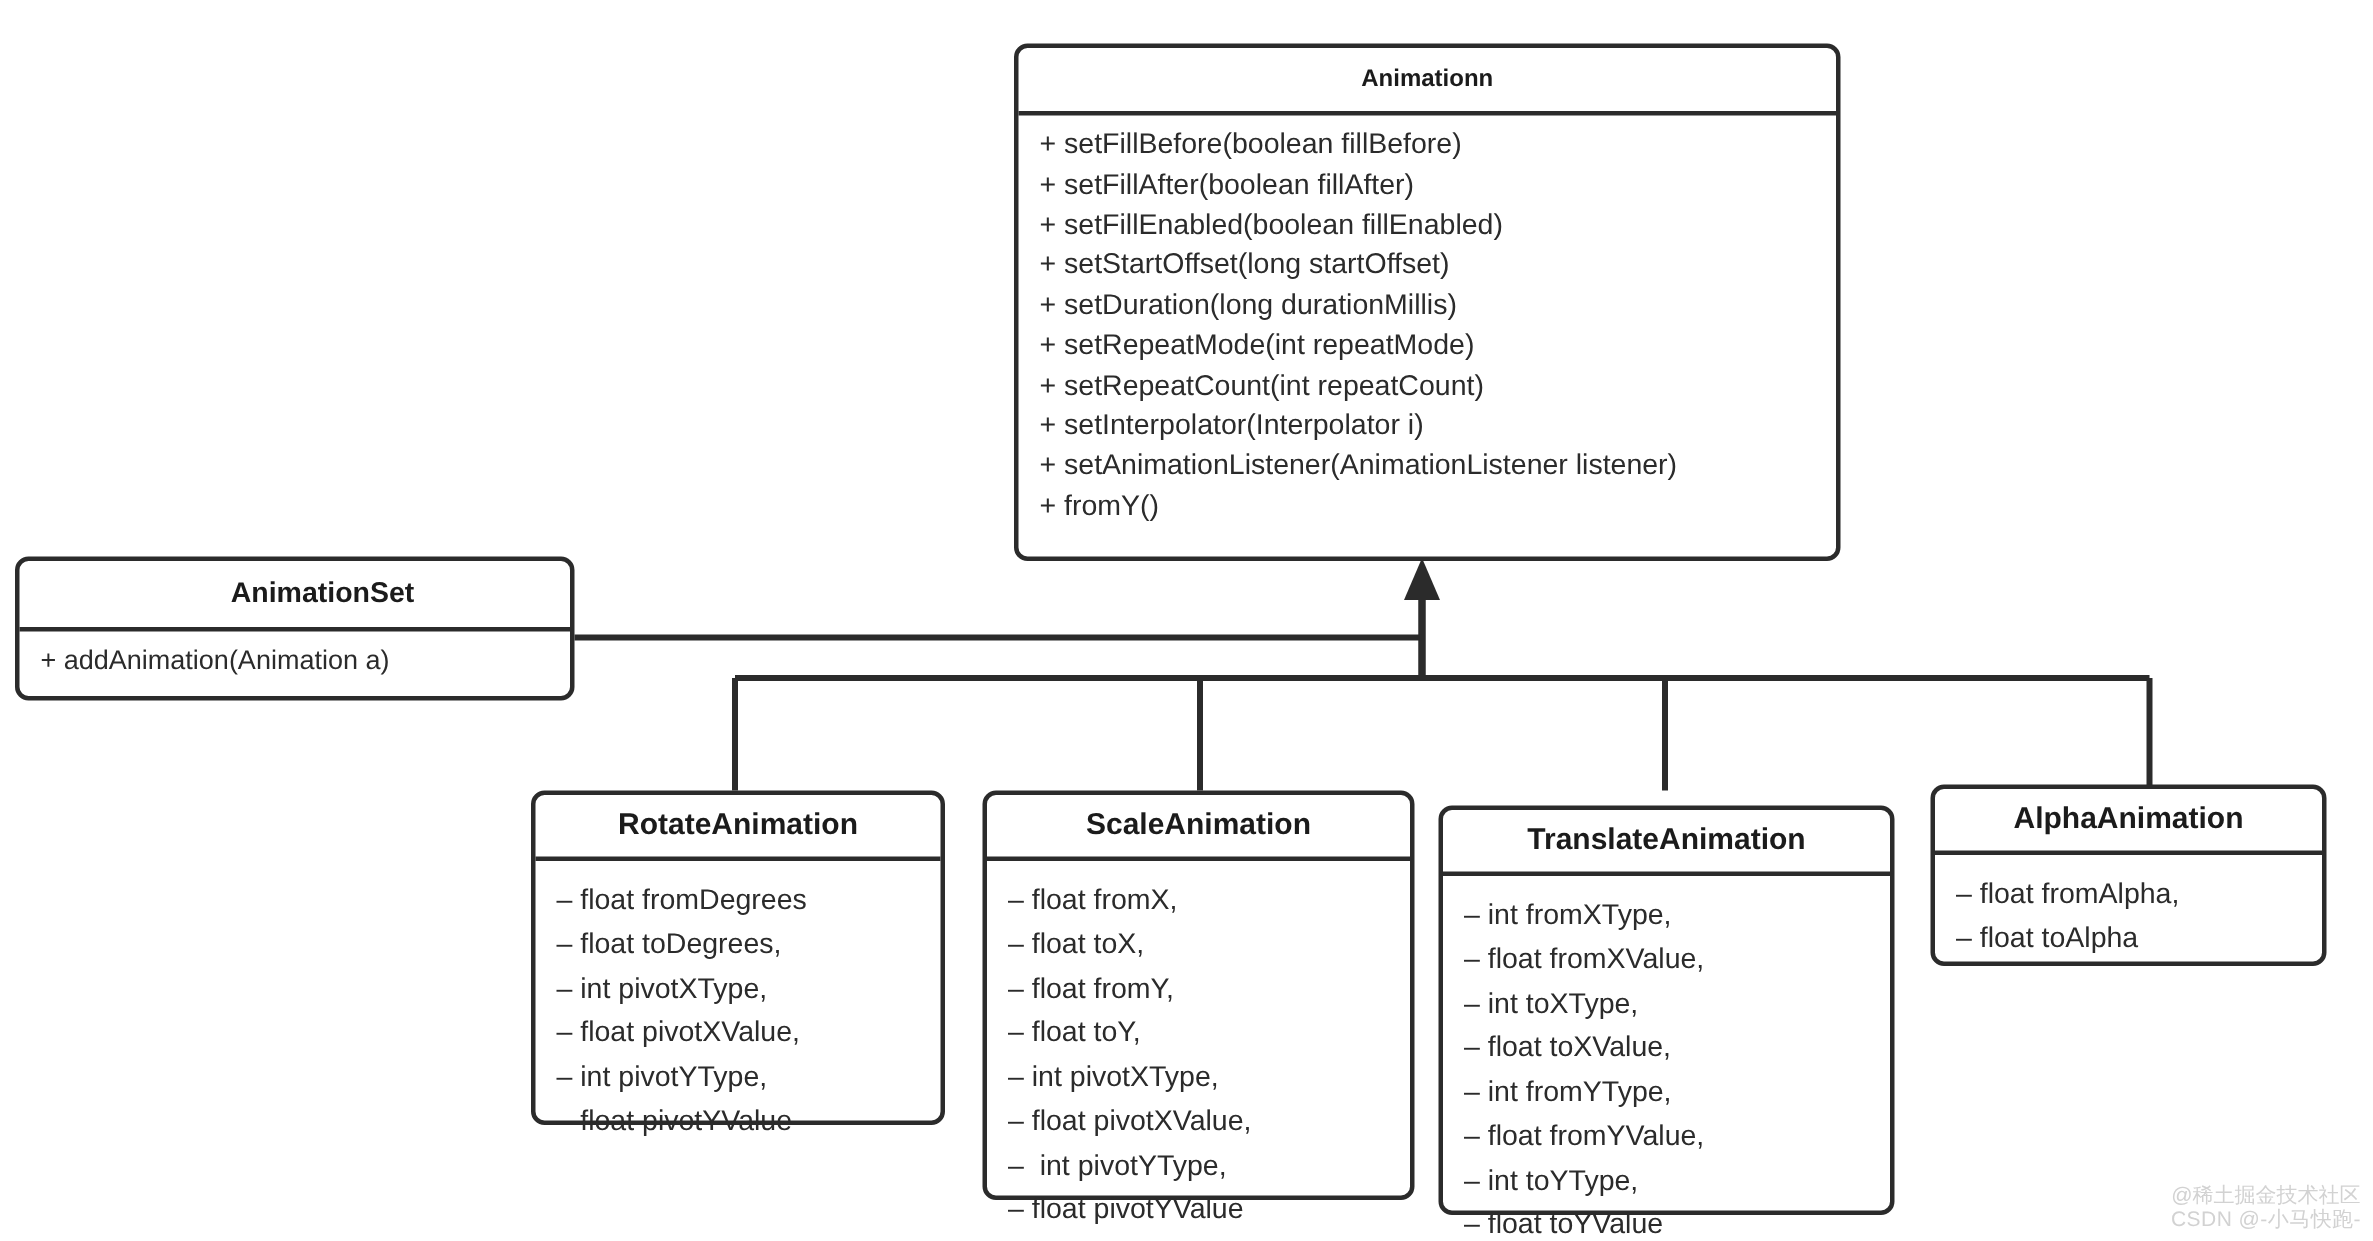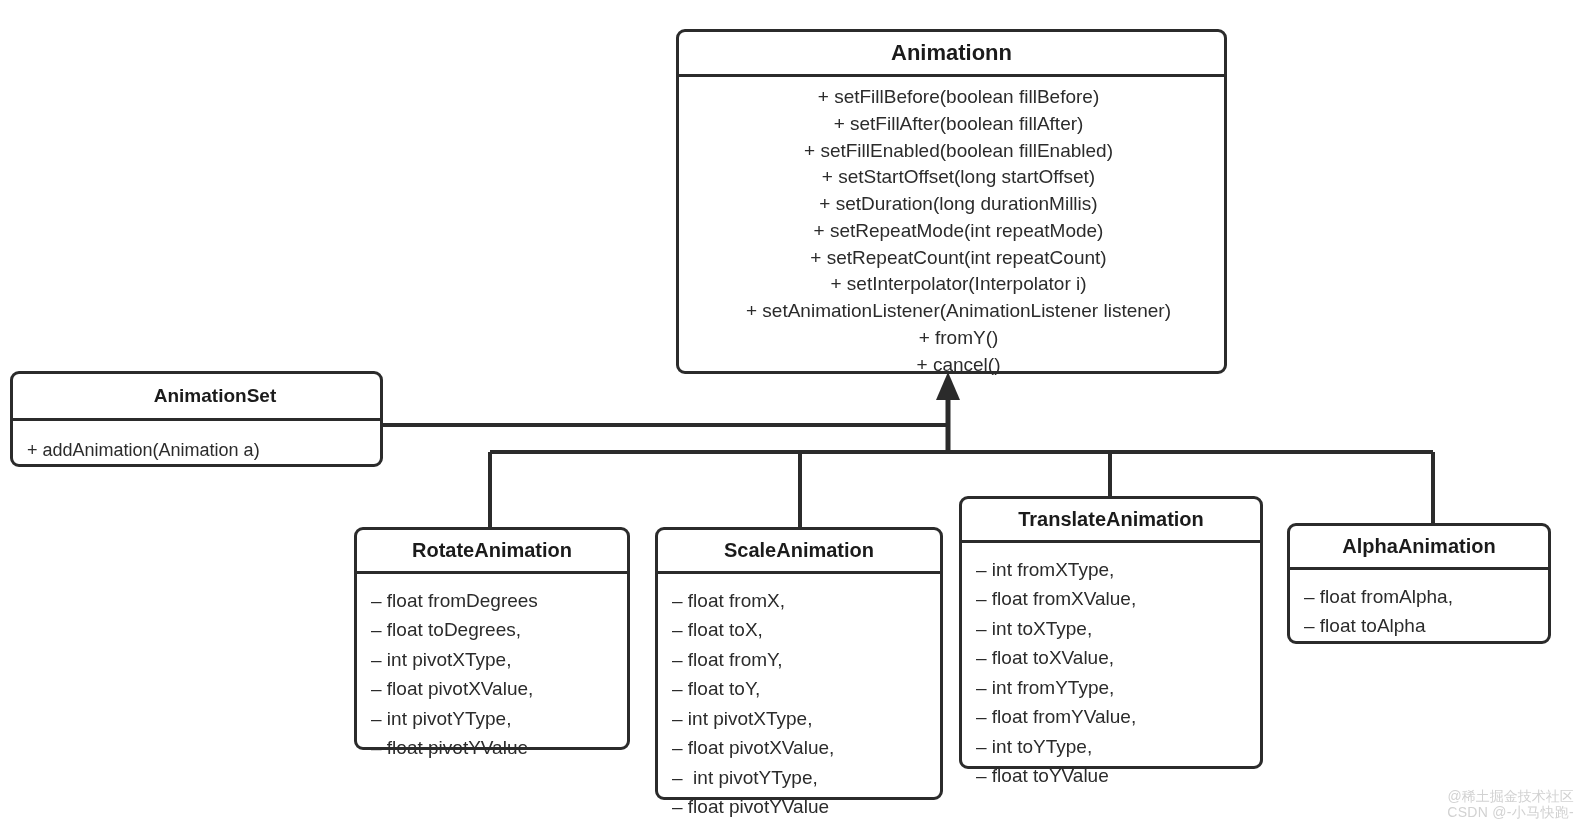--- a/index.html
+++ b/index.html
@@ -47,43 +47,43 @@
 
   
   #class-animationn {
     left: 676px;
     top: 29px;
     width: 551px;
     height: 345px;
   }
   #class-animationn .uml-header {
     height: 45px;
-    font-size: 22px;
+    font-size: 16px;
   }
   #class-animationn .uml-body {
     font-size: 19px;
     padding-top: 7px;
   }
-  #class-animationn .uml-member { line-height: 1.41; text-align: center; }
+  #class-animationn .uml-member { line-height: 1.41; }
 
   
   #class-animationset {
     left: 10px;
     top: 371px;
     width: 373px;
     height: 96px;
   }
   #class-animationset .uml-header {
     height: 47px;
     font-size: 19px;
     padding-left: 37px;
   }
   #class-animationset .uml-body {
     font-size: 18px;
-    padding-top: 20px;
+    padding-top: 10px;
   }
 
   
   .subclass .uml-header {
     height: 44px;
     font-size: 20px;
   }
   .subclass .uml-body {
     font-size: 19px;
     padding-top: 12px;
@@ -97,21 +97,21 @@
     height: 223px;
   }
   #class-scaleanimation {
     left: 655px;
     top: 527px;
     width: 288px;
     height: 273px;
   }
   #class-translateanimation {
     left: 959px;
-    top: 496px;
+    top: 537px;
     width: 304px;
     height: 273px;
   }
   #class-alphaanimation {
     left: 1287px;
     top: 523px;
     width: 264px;
     height: 121px;
   }
 
@@ -167,21 +167,20 @@
       <div class="uml-member">+ setFillBefore(boolean fillBefore)</div>
       <div class="uml-member">+ setFillAfter(boolean fillAfter)</div>
       <div class="uml-member">+ setFillEnabled(boolean fillEnabled)</div>
       <div class="uml-member">+ setStartOffset(long startOffset)</div>
       <div class="uml-member">+ setDuration(long durationMillis)</div>
       <div class="uml-member">+ setRepeatMode(int repeatMode)</div>
       <div class="uml-member">+ setRepeatCount(int repeatCount)</div>
       <div class="uml-member">+ setInterpolator(Interpolator i)</div>
       <div class="uml-member">+ setAnimationListener(AnimationListener listener)</div>
       <div class="uml-member">+ fromY()</div>
-      <div class="uml-member">+ cancel()</div>
     </div>
   </div>
 
   <div class="uml-class" id="class-animationset">
     <div class="uml-header">AnimationSet</div>
     <div class="uml-body">
       <div class="uml-member">+ addAnimation(Animation a)</div>
     </div>
   </div>
 

